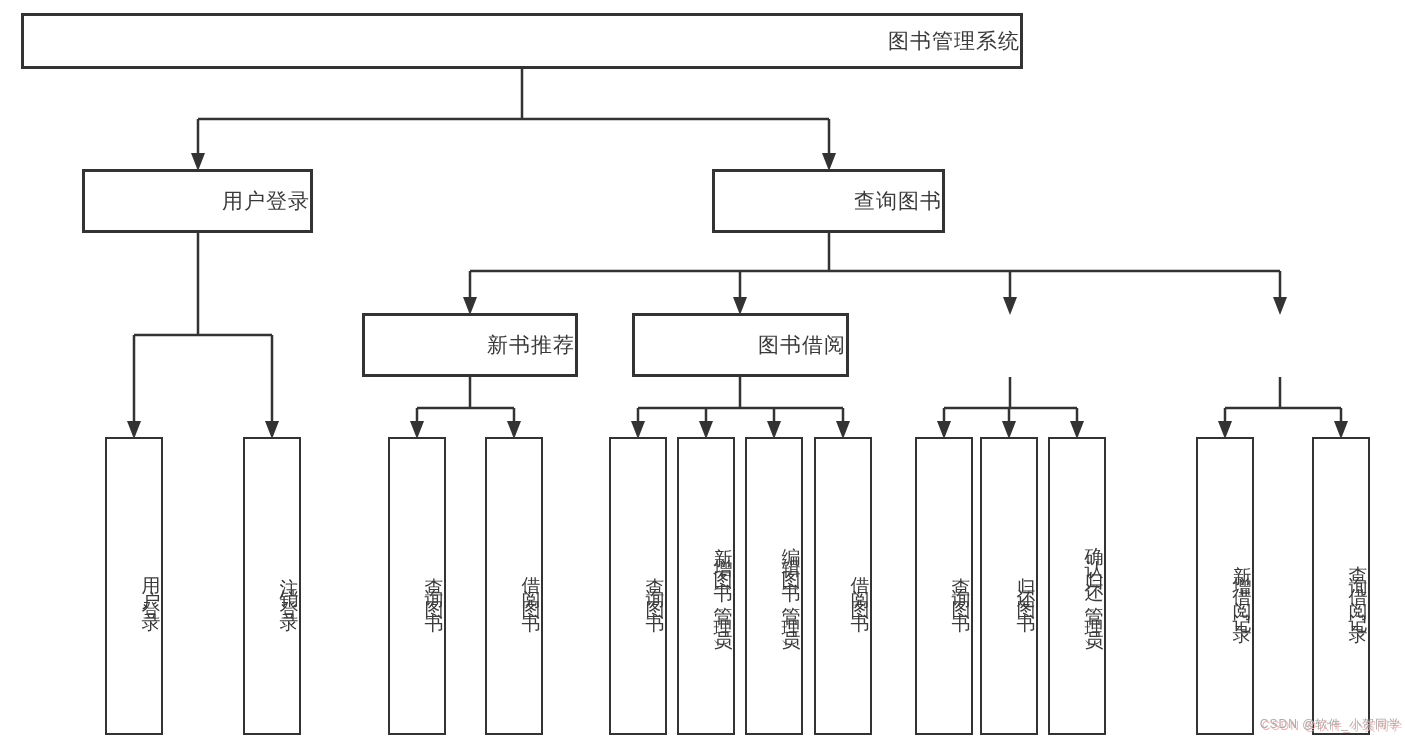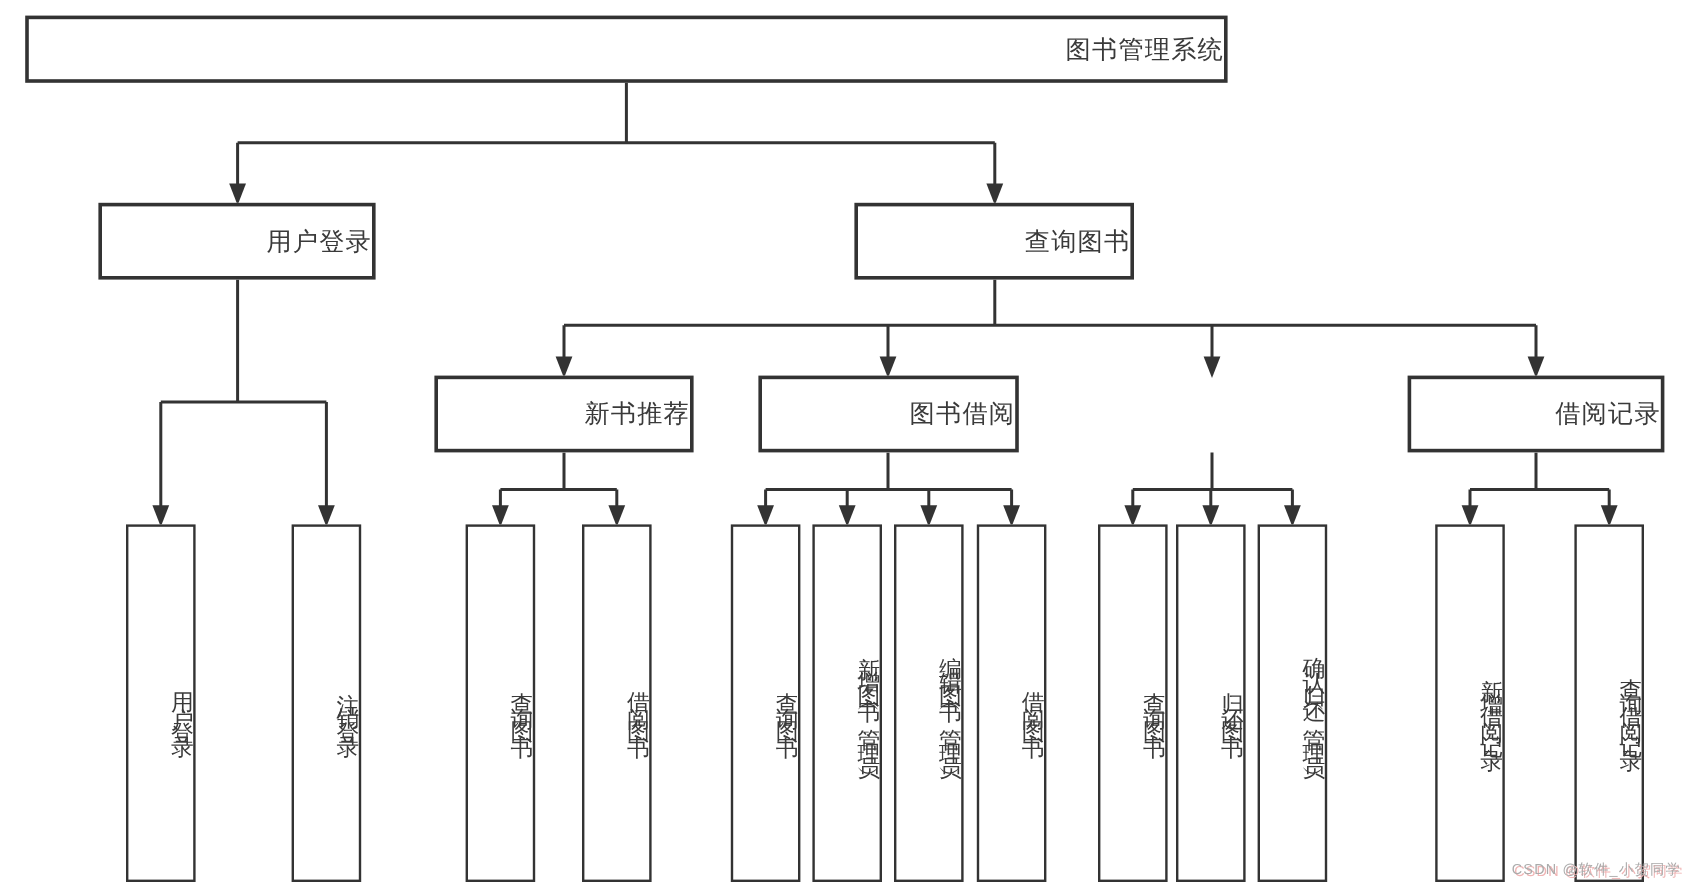--- a/index.html
+++ b/index.html
@@ -115,23 +115,20 @@
   <div class="box" style="left:712px;top:169px;width:233px;height:64px;">
     <span class="hlabel">查询图书</span>
   </div>
 
   <div class="box" style="left:362px;top:313px;width:216px;height:64px;">
     <span class="hlabel">新书推荐</span>
   </div>
   <div class="box" style="left:632px;top:313px;width:217px;height:64px;">
     <span class="hlabel">图书借阅</span>
   </div>
-  <div class="box" style="left:1173px;top:313px;width:214px;height:64px;">
-    <span class="hlabel">借阅记录</span>
-  </div>
 
   <div class="box leaf" style="left:105px;top:437px;width:58px;height:298px;">
     <span class="vlabel">用户登录</span>
   </div>
   <div class="box leaf" style="left:243px;top:437px;width:58px;height:298px;">
     <span class="vlabel">注销登录</span>
   </div>
 
   <div class="box leaf" style="left:388px;top:437px;width:58px;height:298px;">
     <span class="vlabel">查询图书</span>

